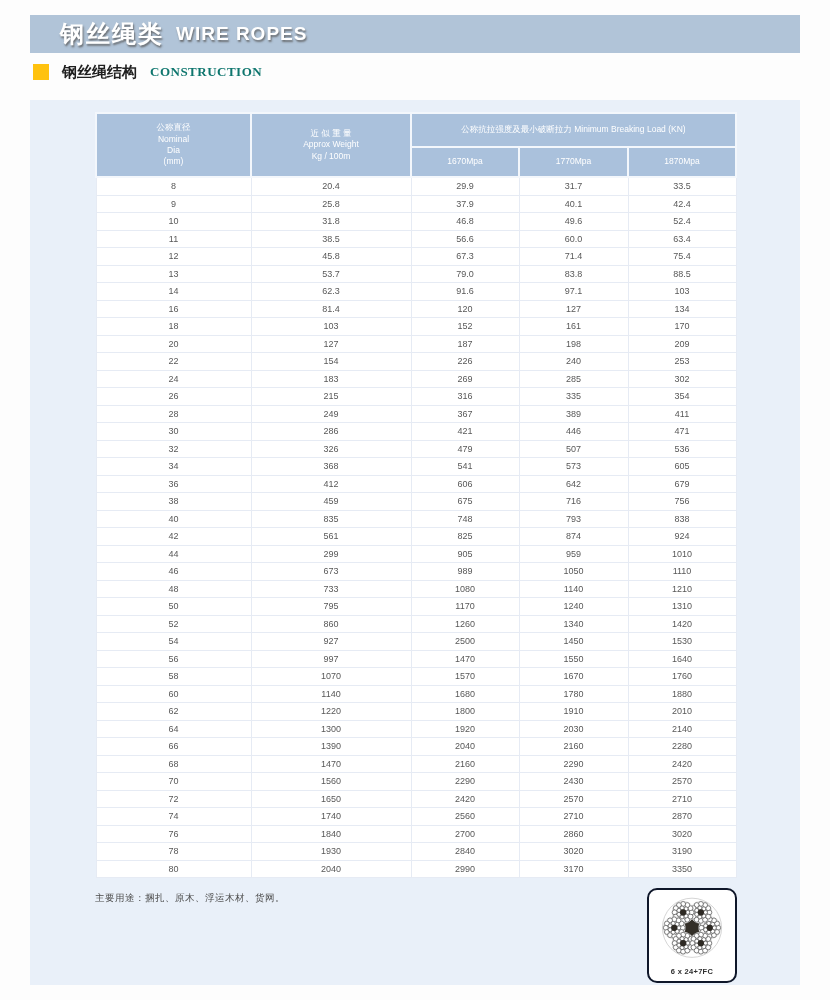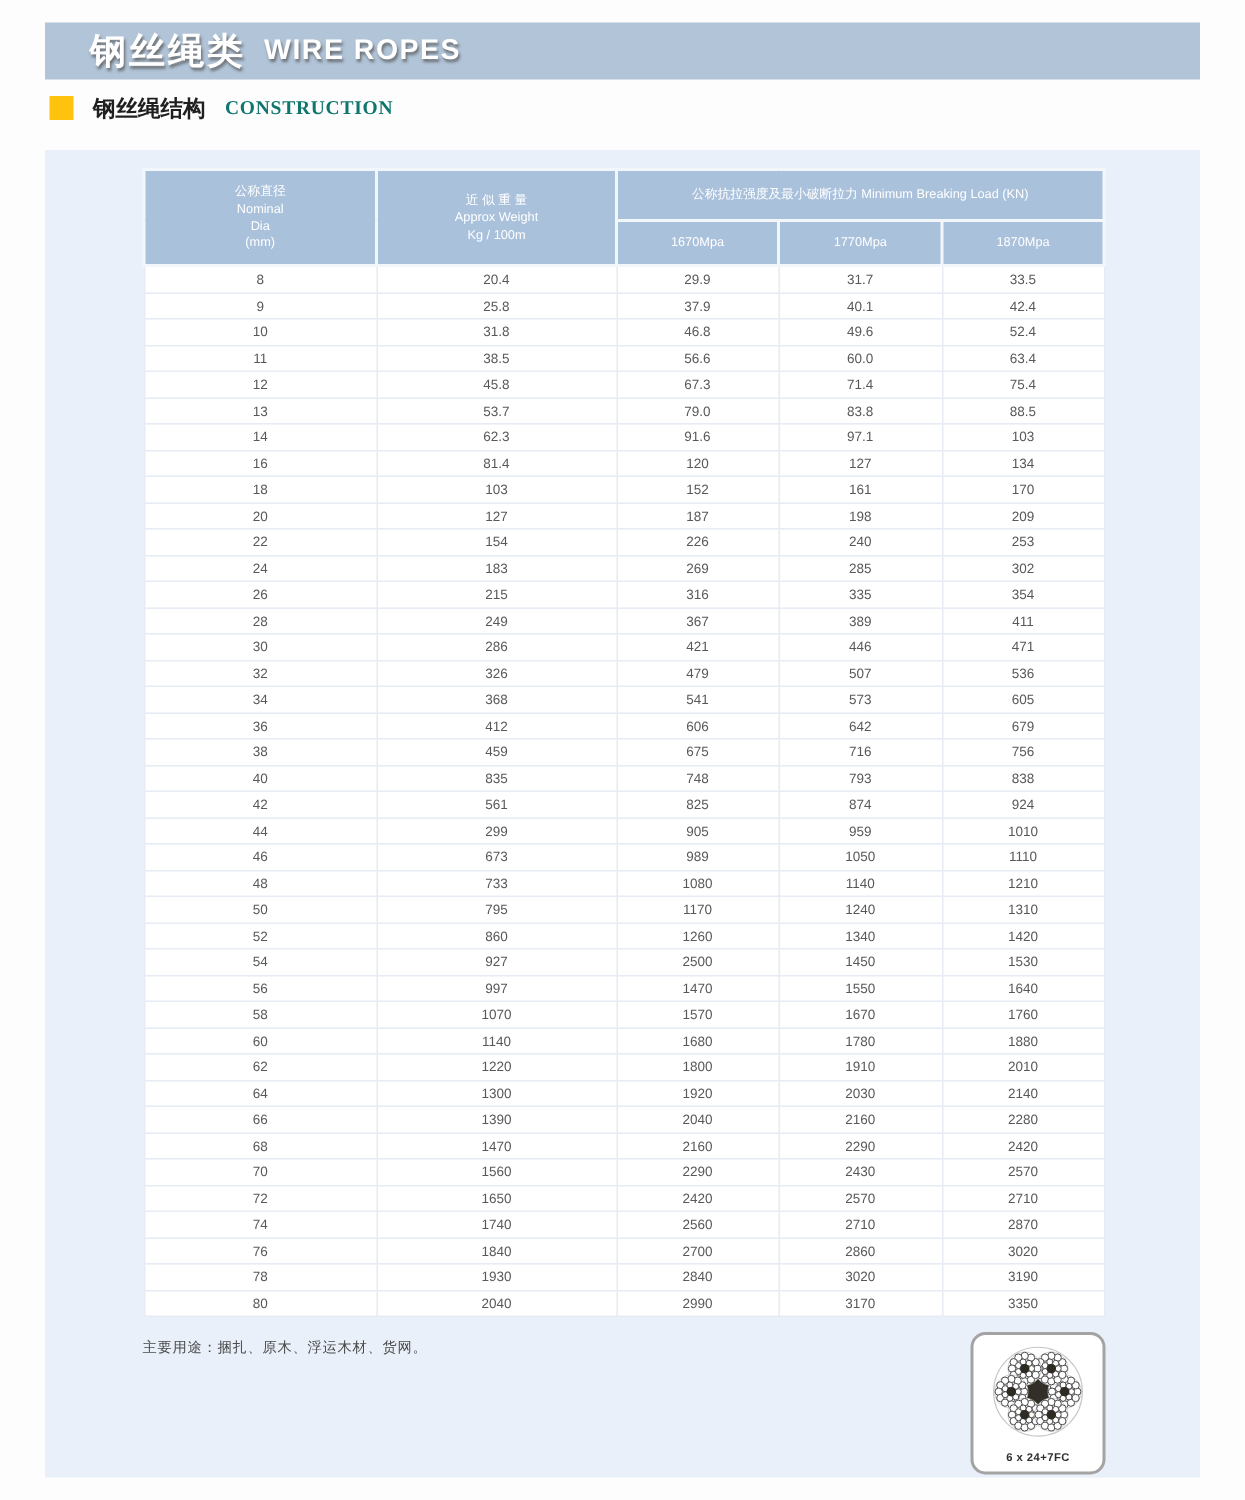--- a/index.html
+++ b/index.html
@@ -52,21 +52,21 @@
     background:#ffffff;color:#585858;font-size:9px;text-align:center;vertical-align:middle;
     height:16.5px;padding:0;border:1px solid #e6ebf4;
   }
   
   .usage-note{
     position:absolute;left:95px;top:892px;font-size:9.5px;color:#4c4c4c;letter-spacing:.5px;
   }
   
   .rope-box{
     position:absolute;left:647px;top:888px;width:90px;height:95px;background:#ffffff;
-    border:2px solid #a3a3a3;border-radius:10px;box-sizing:border-box;
+    border:2px solid #0f172a;border-radius:10px;box-sizing:border-box;
     display:flex;flex-direction:column;align-items:center;justify-content:flex-start;
   }
   .rope-box svg{width:78px;height:74px;margin-top:3px;}
   .rope-label{font-size:7.5px;font-weight:bold;color:#2f2f2f;margin-top:0px;letter-spacing:.3px;}
 </style>
 </head>
 <body>
 
 <div class="page">
 

